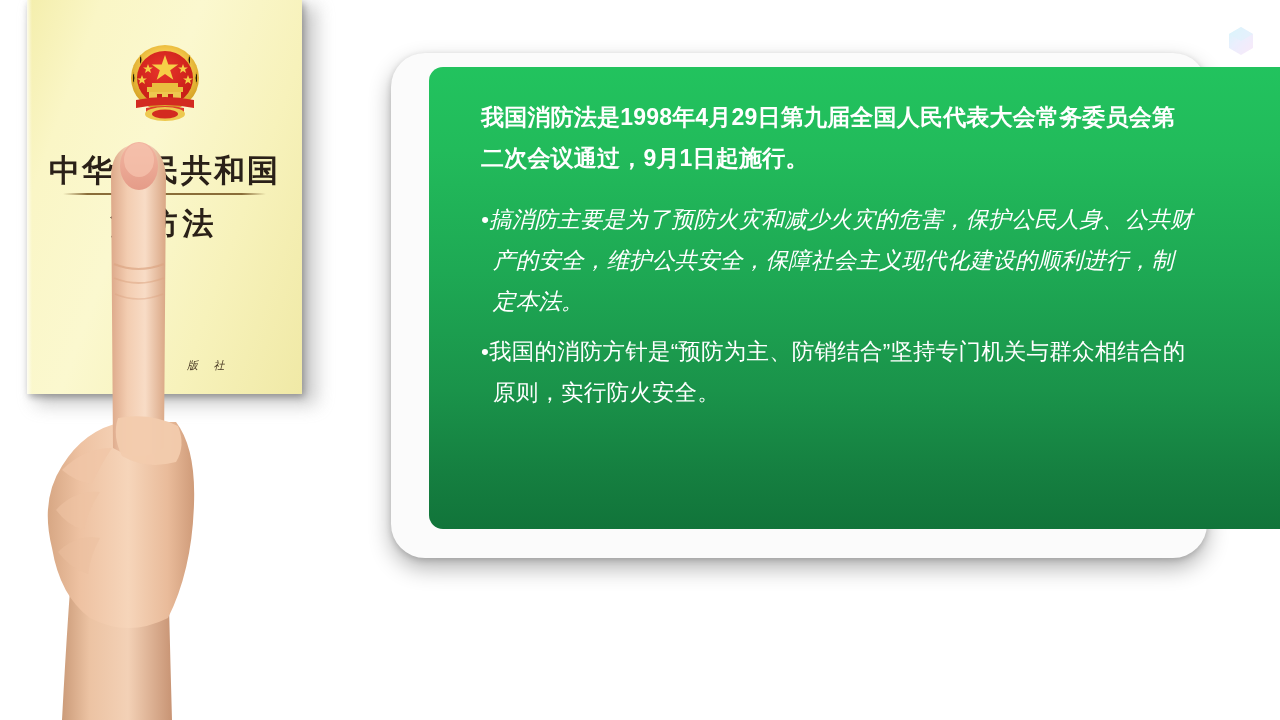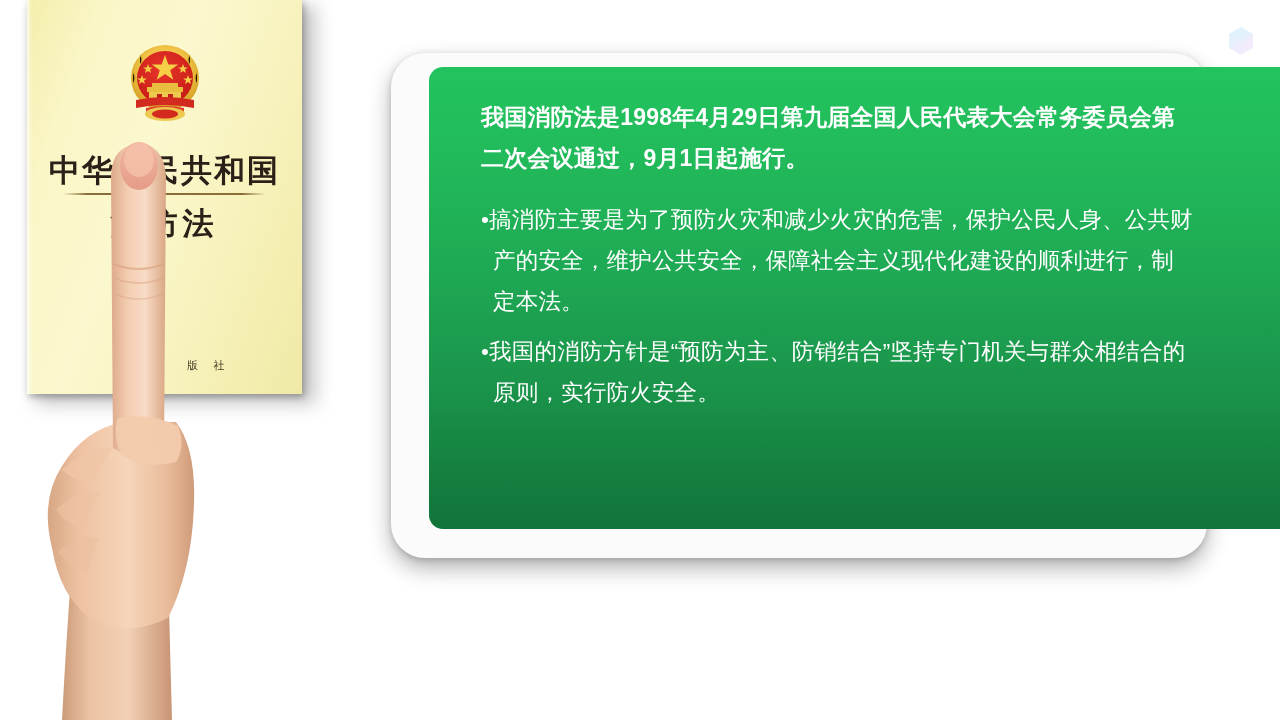--- a/index.html
+++ b/index.html
@@ -125,20 +125,21 @@
     white-space: nowrap;
   }
   .book-publisher {
     position: absolute;
     left: 160px;
     top: 358px;
     font-family: "DejaVu Serif", "Liberation Serif", serif;
     font-size: 11px;
     letter-spacing: 6px;
     color: #4a3a25;
+    font-style: italic;
   }
 
   
   .hand {
     position: absolute;
     left: 0;
     top: 118px;
     width: 300px;
     height: 602px;
     pointer-events: none;
@@ -187,21 +188,21 @@
   .bullet-para {
     color: #ffffff;
     font-size: 22.5px;
     line-height: 41px;
     letter-spacing: .2px;
     margin: 0 0 9px 0;
     text-indent: -12px;
     padding-left: 12px;
     max-width: 700px;
   }
-  .bullet-para.p1 { margin-top: 20px; }
+  .bullet-para.p1 { margin-top: 20px; font-style: italic; }
 </style>
 </head>
 <body>
 
 <div id="stage">
 
   <svg class="watermark" viewBox="0 0 26 30">
     <defs>
       <linearGradient id="wmg" x1="0" y1="0" x2="1" y2="1">
         <stop offset="0%" stop-color="#9fe8f5"></stop>

